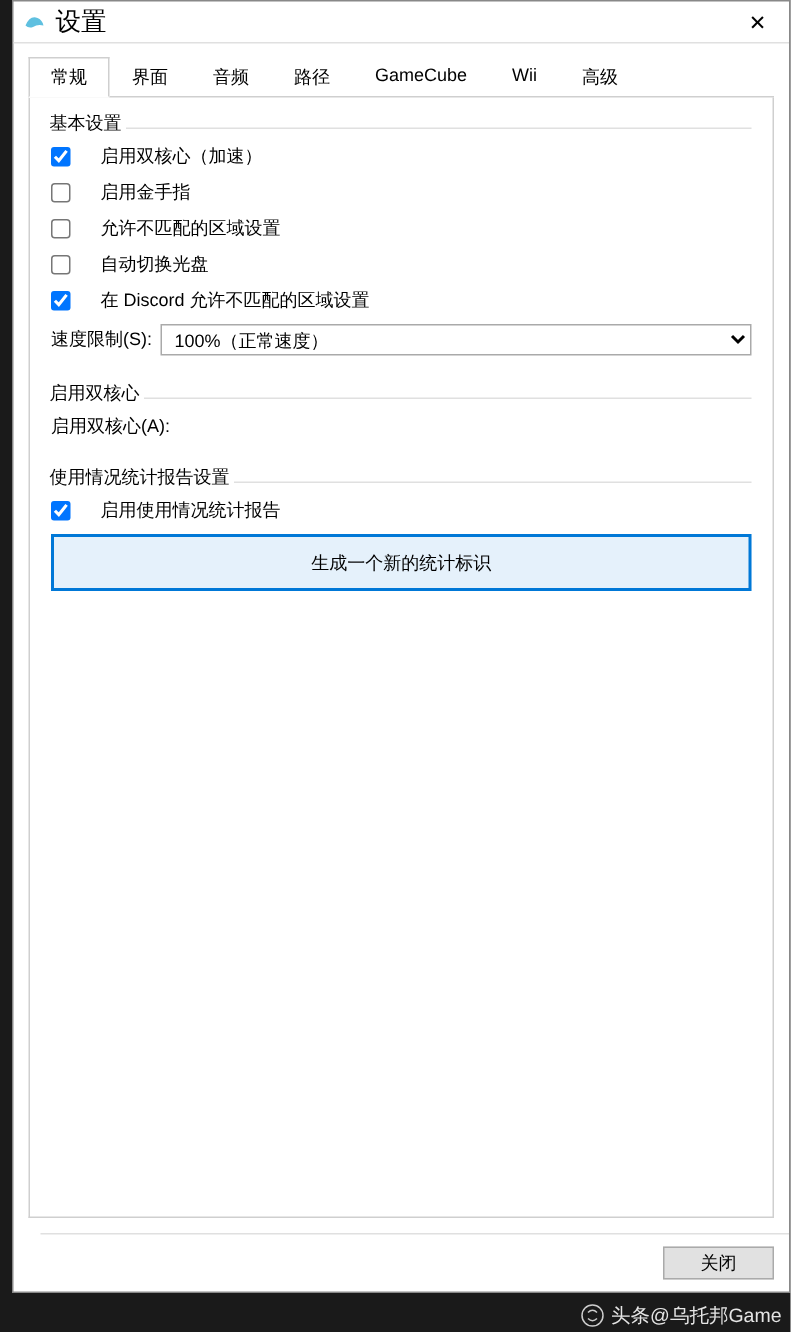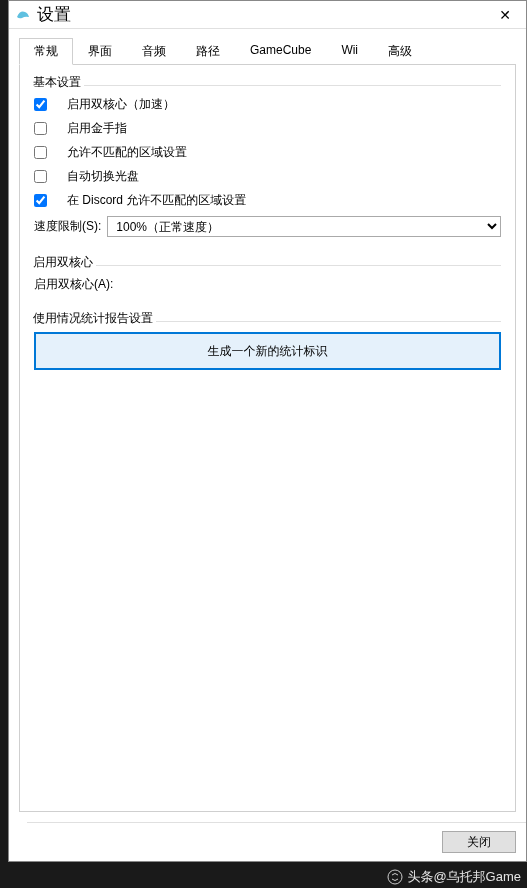--- a/index.html
+++ b/index.html
@@ -231,20 +231,24 @@
         <div class="group-inner">
           <div class="field-row">
             <label>启用双核心(A):</label>
           </div>
         </div>
       </div>
 
       <div class="group">
         <span class="group-title">使用情况统计报告设置</span>
         <div class="group-inner">
+          <label class="check-row">
+            <input type="checkbox" checked="" style="">
+            <span>启用使用情况统计报告</span>
+          </label>
           <button class="wide-button">生成一个新的统计标识</button>
         </div>
       </div>
 
     </div>
 
   </div>
 
   <div class="footer">
     <button>关闭</button>

